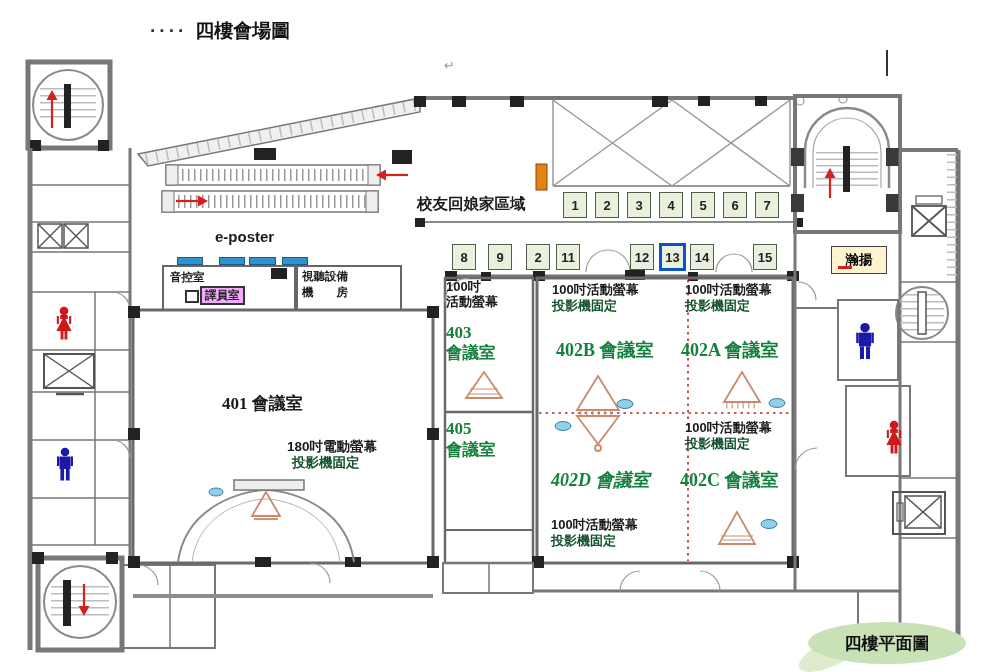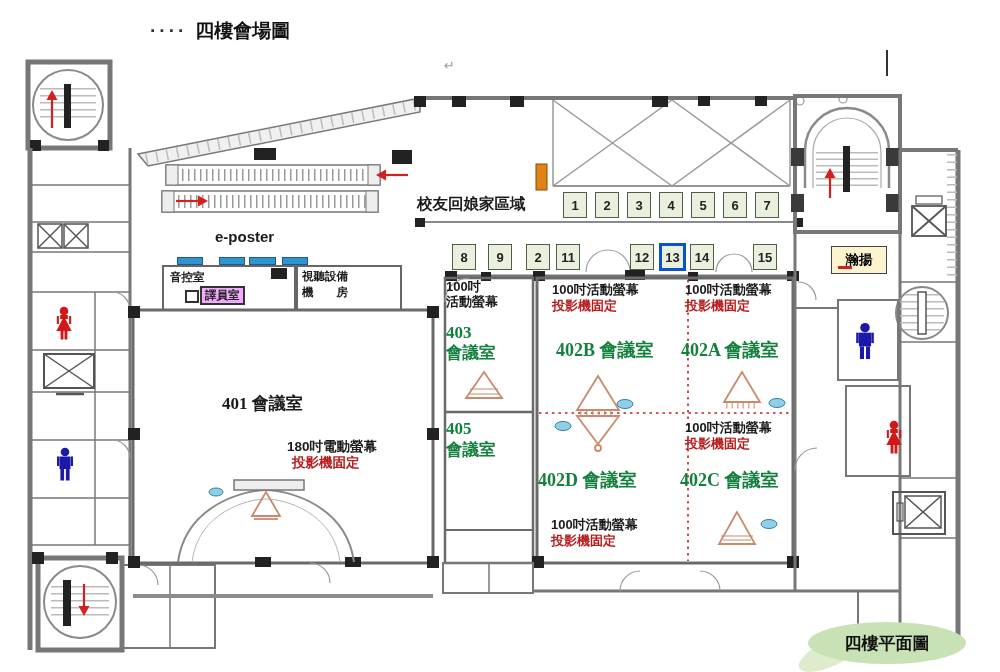--- a/index.html
+++ b/index.html
@@ -2,21 +2,21 @@
 <html><head>
 <meta charset="utf-8">
 <style>
   html,body{margin:0;padding:0;background:#fff;}
   #stage{position:relative;width:1000px;height:672px;background:#fff;overflow:hidden;
          font-family:"Liberation Sans","DejaVu Sans",sans-serif;}
   #plan{position:absolute;left:0;top:0;z-index:1;}
   .lbl{position:absolute;z-index:3;white-space:nowrap;color:#1a1a1a;font-weight:700;}
   .serif{font-family:"Liberation Serif","DejaVu Serif",serif;}
   .red{color:#15803d;}
-  .pink{color:#b91c1c;}
+  .pink{color:#14532d;}
   .ctr{text-align:left;}
   .booth{position:absolute;z-index:4;width:24px;height:26px;background:#e9f1de;
          border:1.5px solid #4e5e48;box-sizing:border-box;display:flex;align-items:center;
          justify-content:center;font-size:13px;font-weight:700;color:#222;}
   .booth.hl{border:3.5px solid #0b53cc;width:27px;height:28px;}
   .bar{position:absolute;z-index:3;height:8px;background:#2f95d0;border:1px solid #1b5c86;box-sizing:border-box;}
   .hanyang{position:absolute;z-index:4;background:#fdf3cf;border:1.5px solid #444;
            display:flex;align-items:center;justify-content:center;font-size:13.5px;font-weight:700;color:#000000;}
   .redmark{position:absolute;z-index:5;background:#cc2222;}
   .footer-ellipse{position:absolute;z-index:4;background:#c8e2b6;border-radius:50%;
@@ -389,21 +389,21 @@
   <div class="lbl serif red" style="left:556px;top:338px;font-size:18px;">402B 會議室</div>
 
   <div class="lbl" style="left:685px;top:281px;font-size:13px;">100吋活動螢幕</div>
   <div class="lbl pink" style="left:685px;top:297px;font-size:13px;">投影機固定</div>
   <div class="lbl serif red" style="left:681px;top:338px;font-size:18px;">402A 會議室</div>
 
   <div class="lbl" style="left:685px;top:419px;font-size:13px;">100吋活動螢幕</div>
   <div class="lbl pink" style="left:685px;top:435px;font-size:13px;">投影機固定</div>
   <div class="lbl serif red" style="left:680px;top:468px;font-size:18px;">402C 會議室</div>
 
-  <div class="lbl serif red" style="left:538px;top:468px;font-size:18px;">402D 會議室</div>
+  <div class="lbl serif red" style="left:551px;top:468px;font-size:18px;font-style:italic;">402D 會議室</div>
   <div class="lbl" style="left:551px;top:516px;font-size:13px;">100吋活動螢幕</div>
   <div class="lbl pink" style="left:551px;top:532px;font-size:13px;">投影機固定</div>
 
   <div class="hanyang" style="left:831px;top:246px;width:54px;height:26px;">
     <span>瀚揚</span>
   </div>
   <div class="redmark" style="left:838px;top:266px;width:14px;height:3px;"></div>
 
   <div class="footer-leaf" style="left:796px;top:640px;width:70px;height:26px;"></div>
   <div class="footer-ellipse" style="left:808px;top:622px;width:158px;height:42px;">

